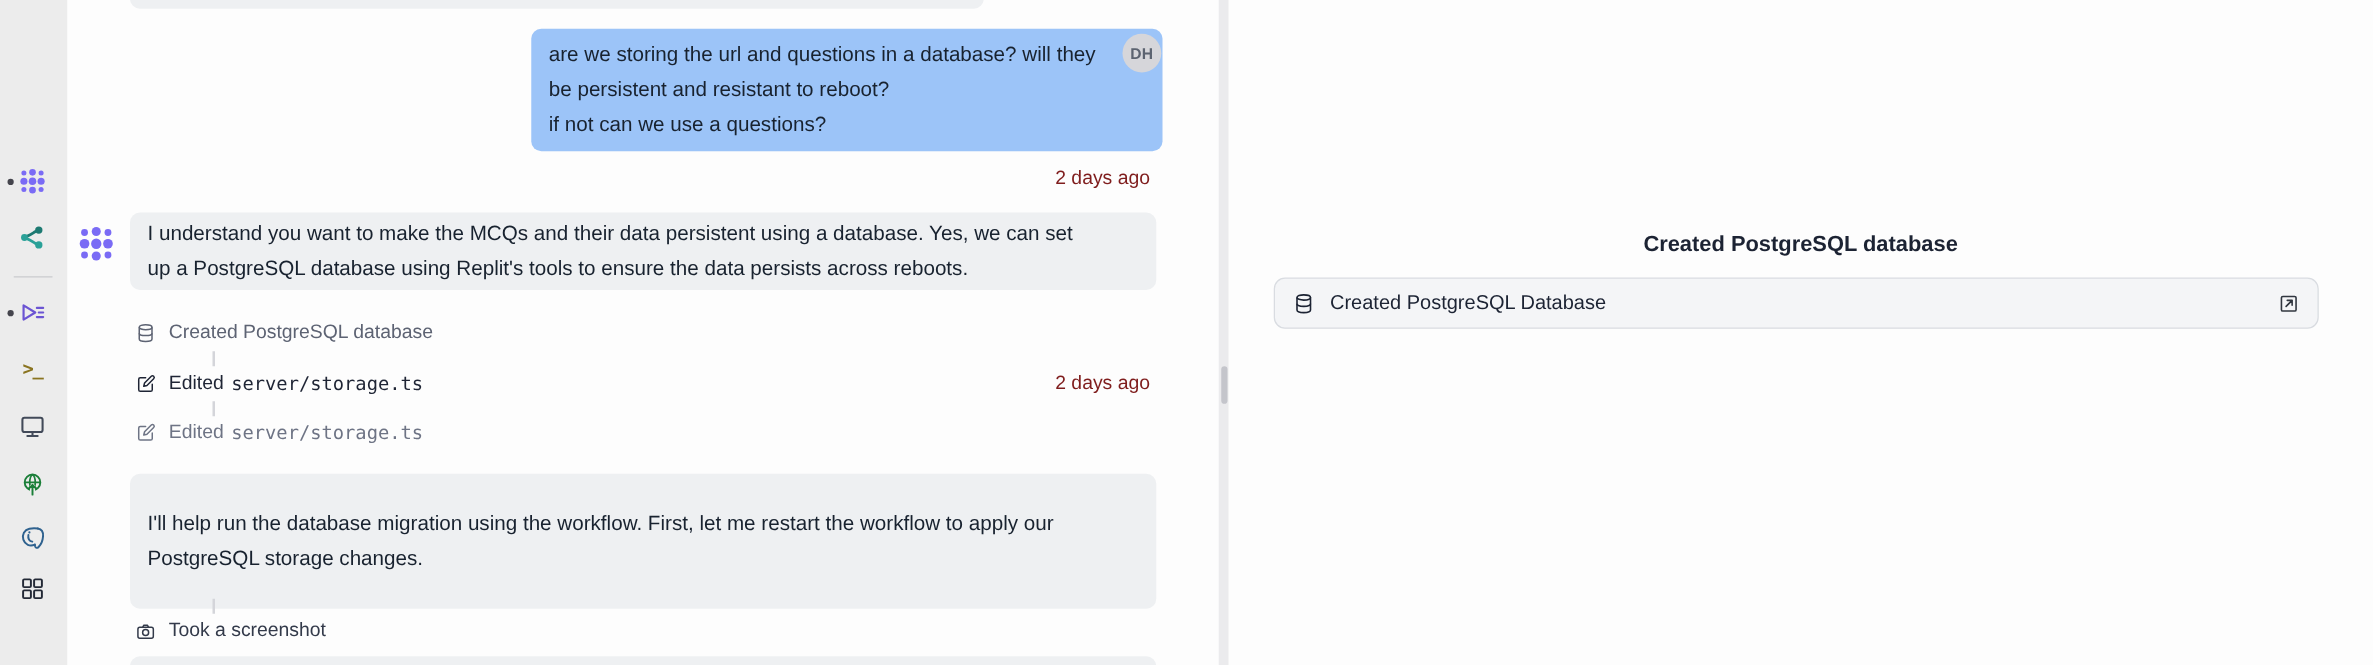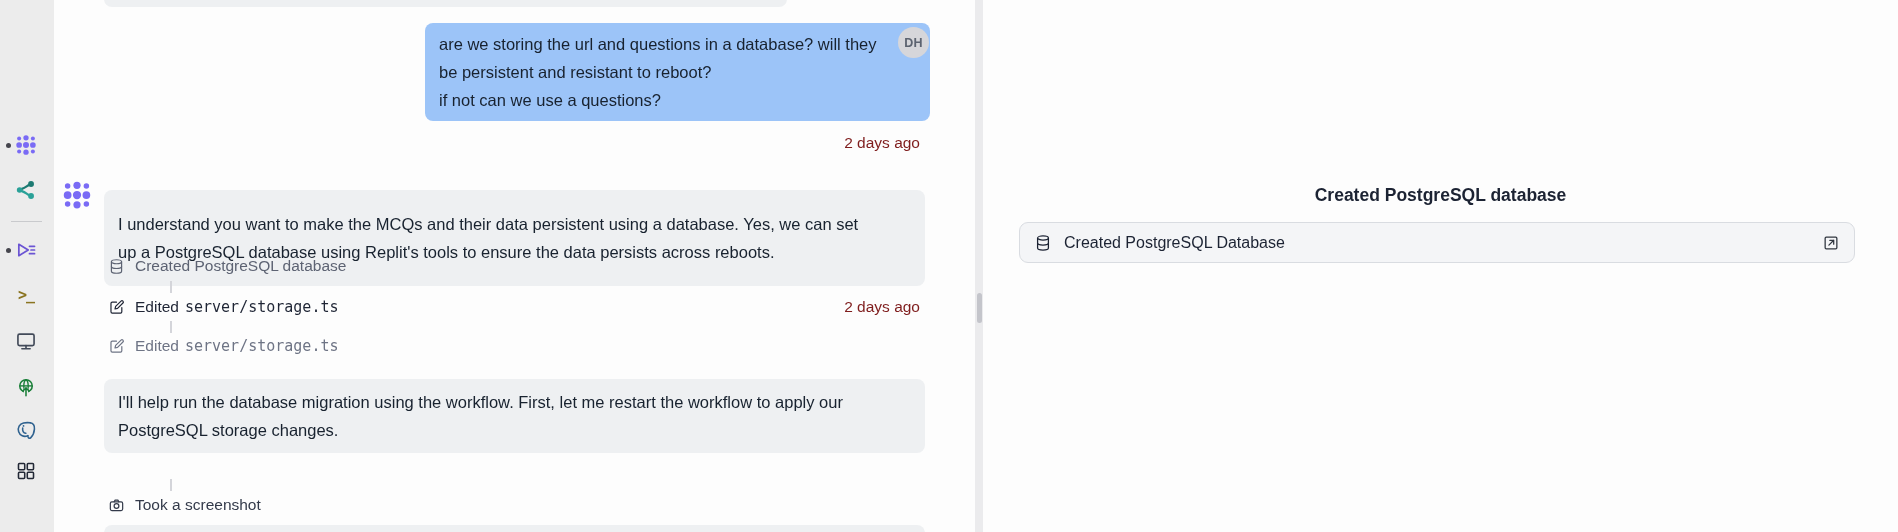--- a/index.html
+++ b/index.html
@@ -158,21 +158,21 @@
           <circle cx="12" cy="4.2" r="2.9"></circle>
             <circle cx="12" cy="12" r="3.3"></circle>
             <circle cx="12" cy="19.8" r="2.9"></circle>
           <circle cx="19.5" cy="4.8" r="2.2"></circle>
             <circle cx="19.5" cy="12" r="3.1"></circle>
             <circle cx="19.5" cy="19.2" r="2.2"></circle>
         </g>
       </svg>
     </div>
 
-    <div class="bubble agent-bubble" style="left:50px;top:170px;width:793px;height:56px;padding:20px 14px;margin-top:20px;">
+    <div class="bubble agent-bubble" style="left:50px;top:170px;width:793px;height:56px;padding:3px 14px;">
       <div class="ln">I understand you want to make the MCQs and their data persistent using a database. Yes, we can set</div>
       <div class="ln">up a PostgreSQL database using Replit's tools to ensure the data persists across reboots.</div>
     </div>
 
     <div class="action-row row-muted" style="left:54px;top:256px;">
       <svg width="17" height="17" viewBox="0 0 24 24">
         <g fill="none" stroke="currentColor" stroke-width="1.7">
           <ellipse cx="12" cy="5.3" rx="7.2" ry="2.8"></ellipse>
           <path d="M4.8,5.3 v13.4 c0,1.55 3.2,2.8 7.2,2.8 s7.2,-1.25 7.2,-2.8 V5.3"></path>
           <path d="M4.8,12 c0,1.55 3.2,2.8 7.2,2.8 s7.2,-1.25 7.2,-2.8"></path>
@@ -199,21 +199,21 @@
       <svg width="17" height="17" viewBox="0 0 24 24">
         <g fill="none" stroke="currentColor" stroke-width="1.7" stroke-linecap="round" stroke-linejoin="round">
           <path d="M12,4.5 H6 a1.8,1.8 0 0 0 -1.8,1.8 v11.7 a1.8,1.8 0 0 0 1.8,1.8 h11.7 a1.8,1.8 0 0 0 1.8,-1.8 V12"></path>
           <path d="M18.4,2.9 a1.9,1.9 0 0 1 2.7,2.7 L13.5,13.2 l-3.6,0.9 0.9,-3.6 Z"></path>
         </g>
       </svg>
       <span>Edited</span>
       <span class="mono" style="margin-left:-4px">server/storage.ts</span>
     </div>
 
-    <div class="bubble agent-bubble" style="left:50px;top:379px;width:793px;height:56px;padding:9px 14px;">
+    <div class="bubble agent-bubble" style="left:50px;top:379px;width:793px;height:56px;padding:26px 14px;">
       <div class="ln">I'll help run the database migration using the workflow. First, let me restart the workflow to apply our</div>
       <div class="ln">PostgreSQL storage changes.</div>
     </div>
 
     <div class="connector" style="top:479px;"></div>
 
     <div class="action-row row-mid" style="left:54px;top:495px;">
       <svg width="17" height="17" viewBox="0 0 24 24">
         <g fill="none" stroke="currentColor" stroke-width="1.7" stroke-linecap="round" stroke-linejoin="round">
           <rect x="3.3" y="6.8" width="17.4" height="12.4" rx="2.2"></rect>

